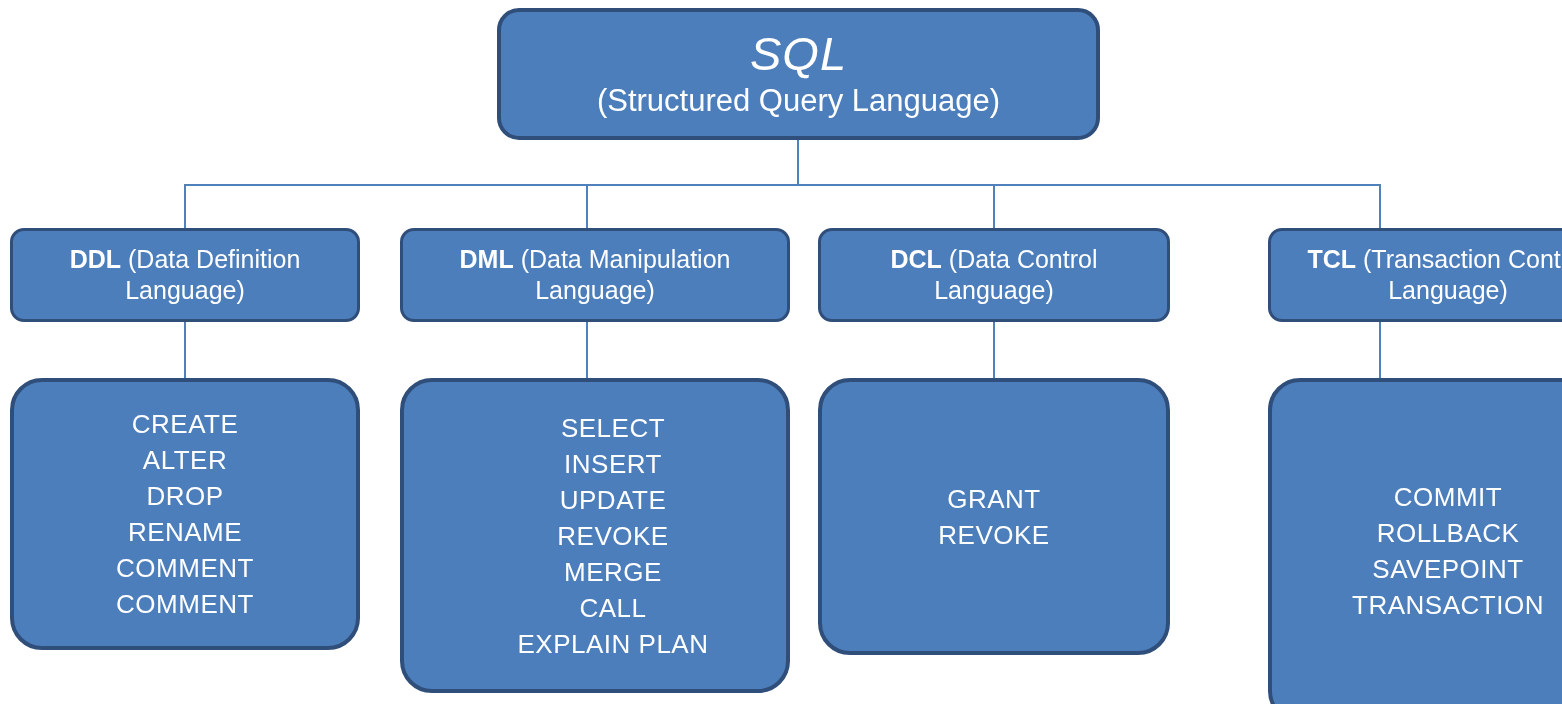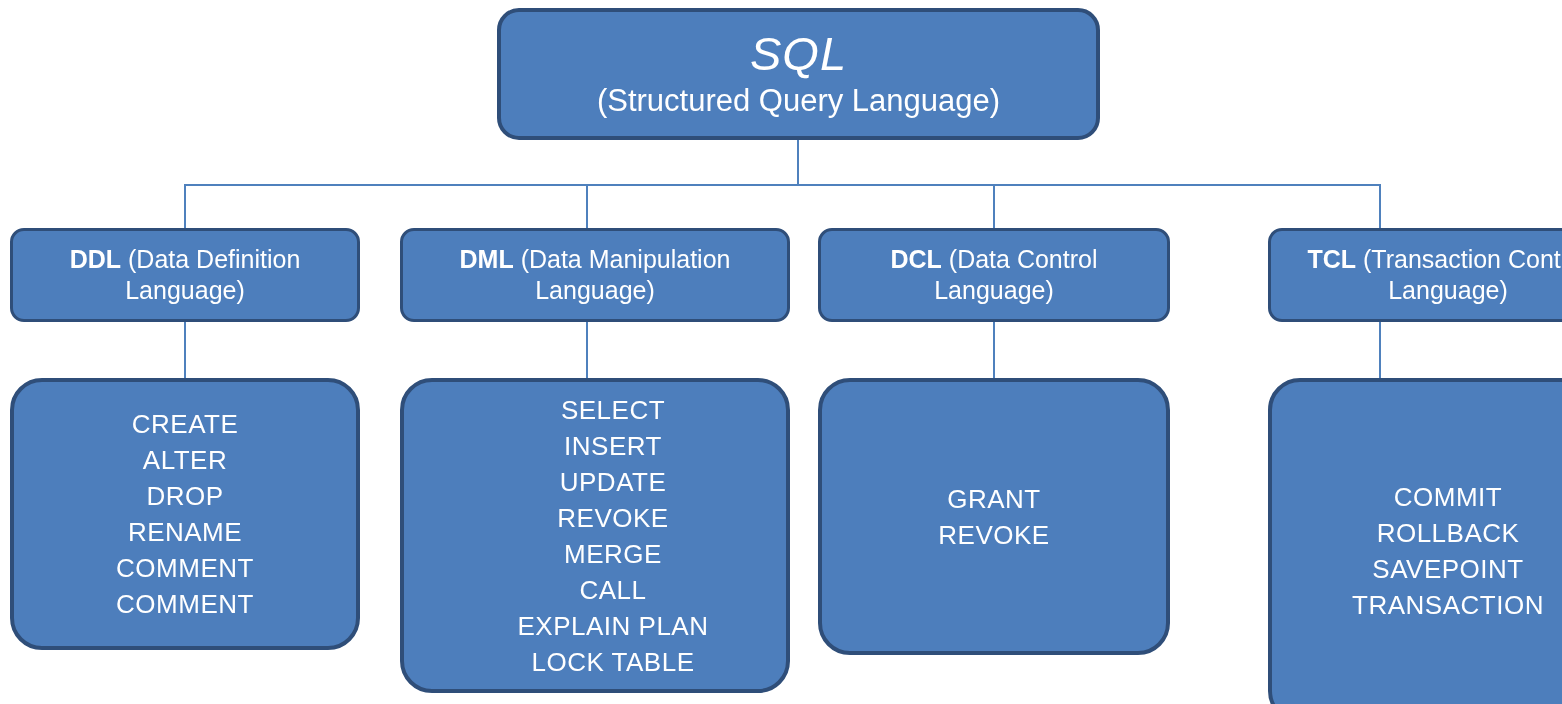--- a/index.html
+++ b/index.html
@@ -105,21 +105,20 @@
       <div>COMMENT</div>
     </div>
   <div class="node cmd-box cmd-b1 b1">
       <div>SELECT</div>
       <div>INSERT</div>
       <div>UPDATE</div>
       <div>REVOKE</div>
       <div>MERGE</div>
       <div>CALL</div>
       <div>EXPLAIN PLAN</div>
-      <div>LOCK TABLE</div>
     </div>
   <div class="node cmd-box cmd-b2 b2">
       <div>GRANT</div>
       <div>REVOKE</div>
     </div>
   <div class="node cmd-box cmd-b3 b3">
       <div>COMMIT</div>
       <div>ROLLBACK</div>
       <div>SAVEPOINT</div>
       <div>TRANSACTION</div>

